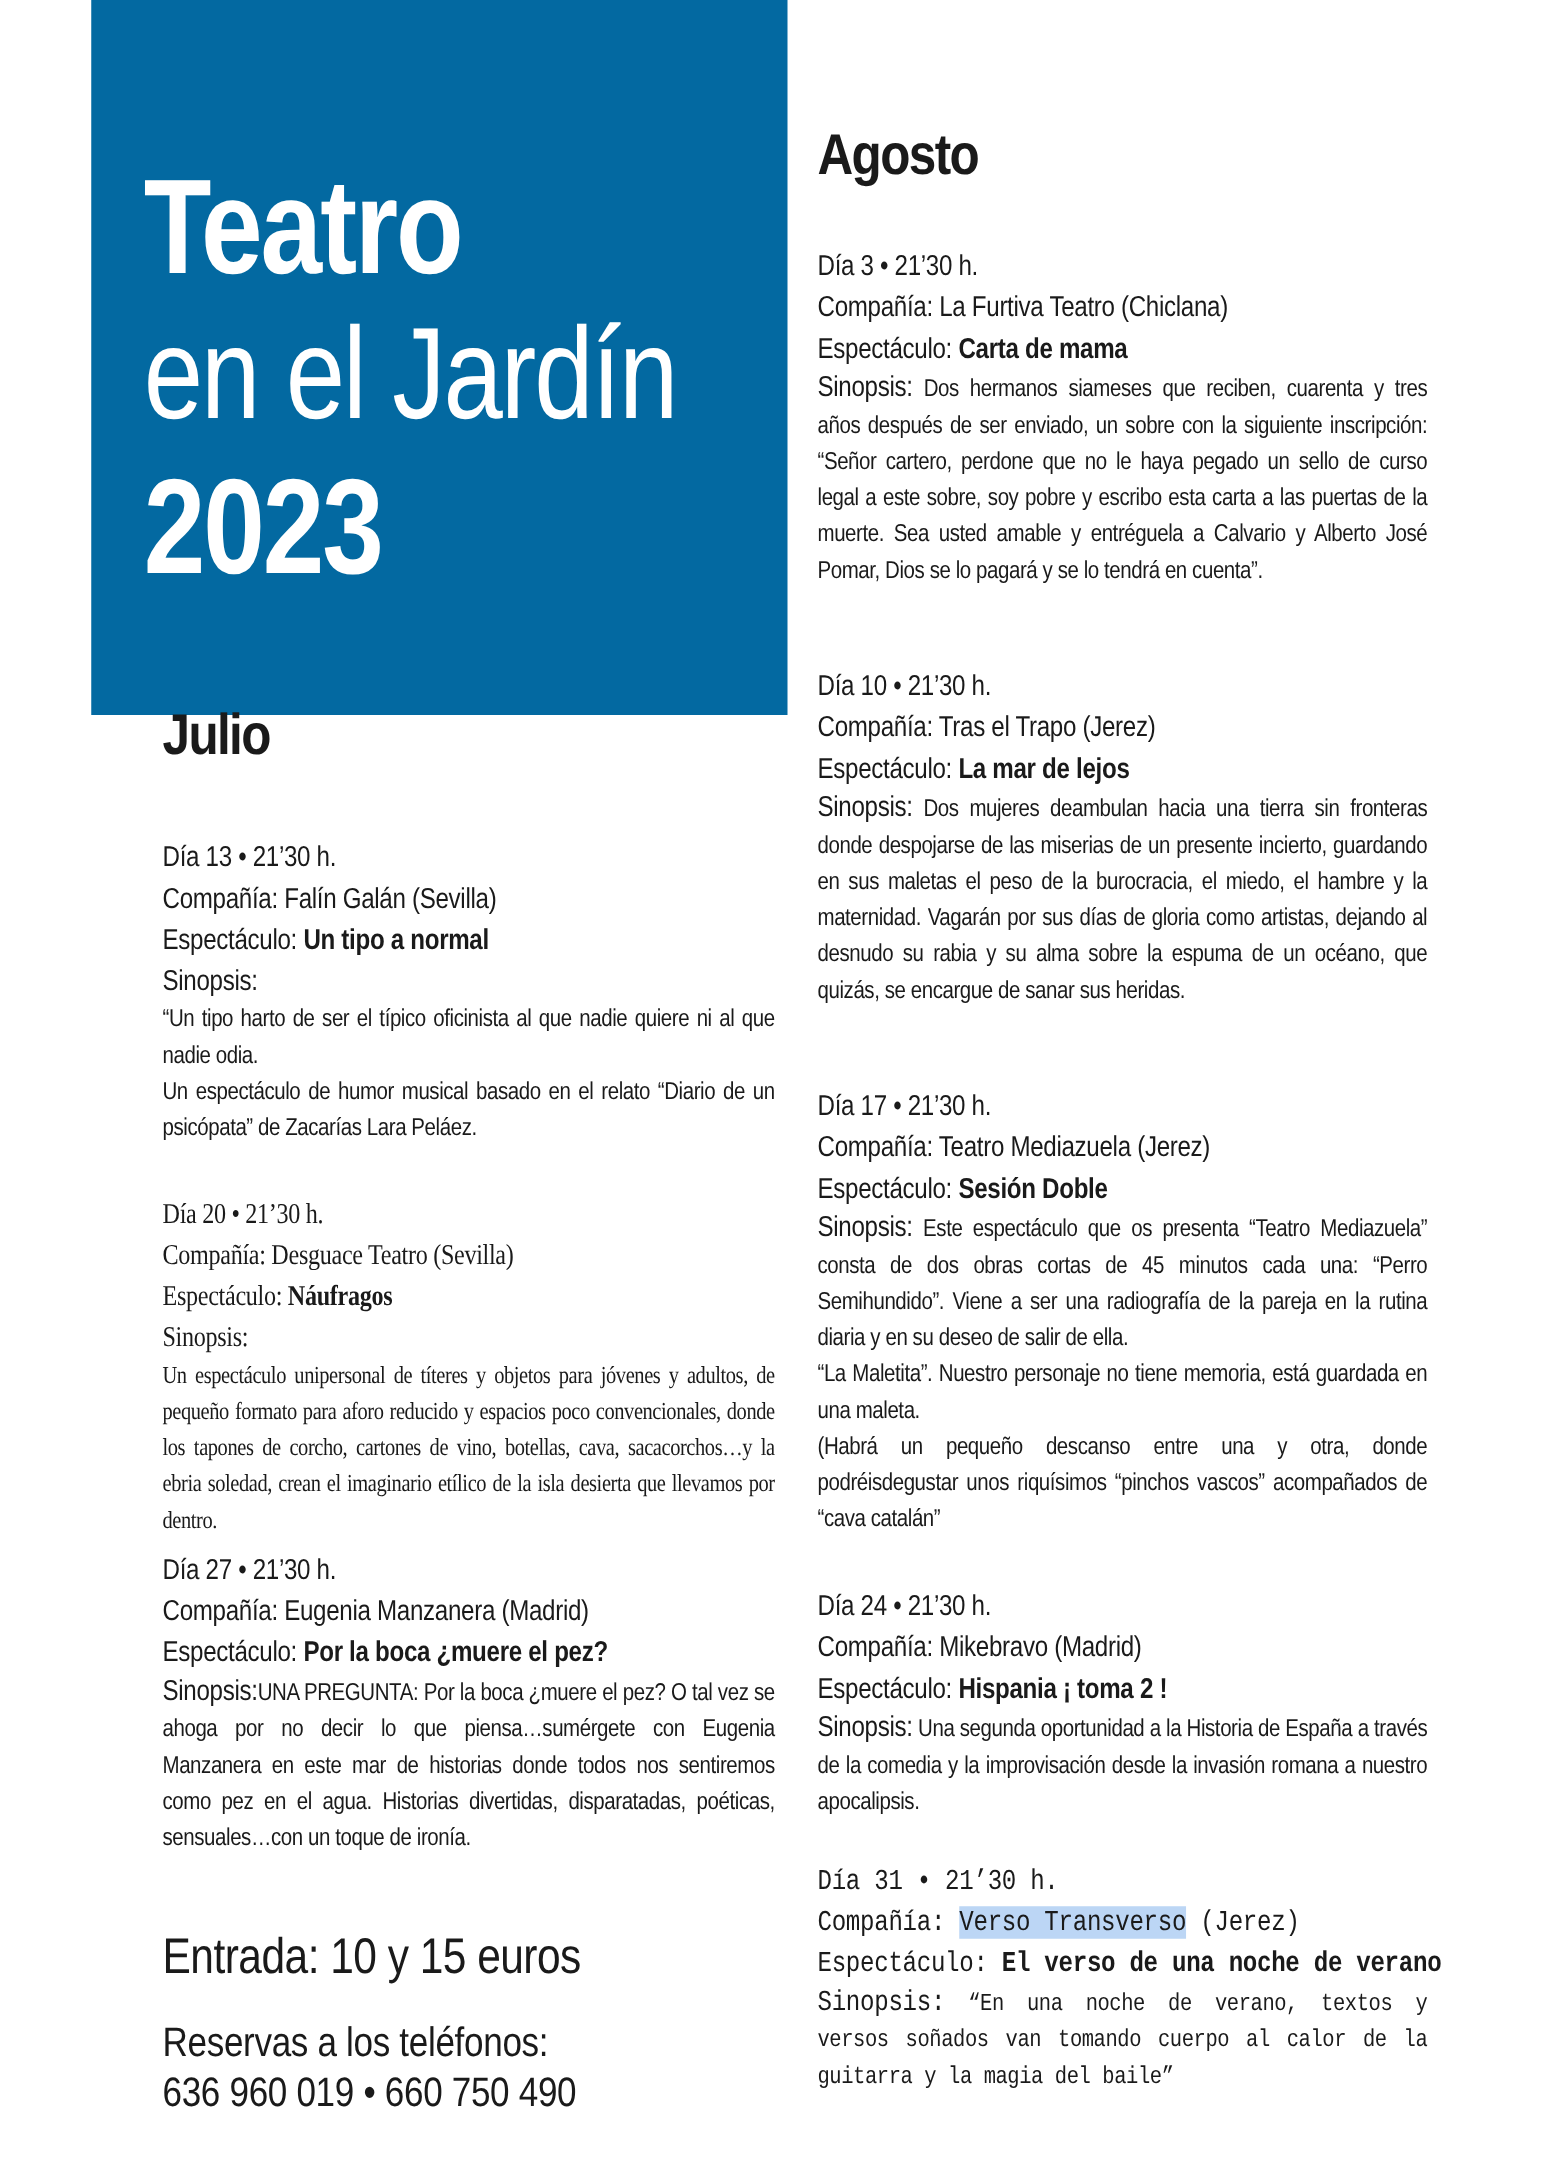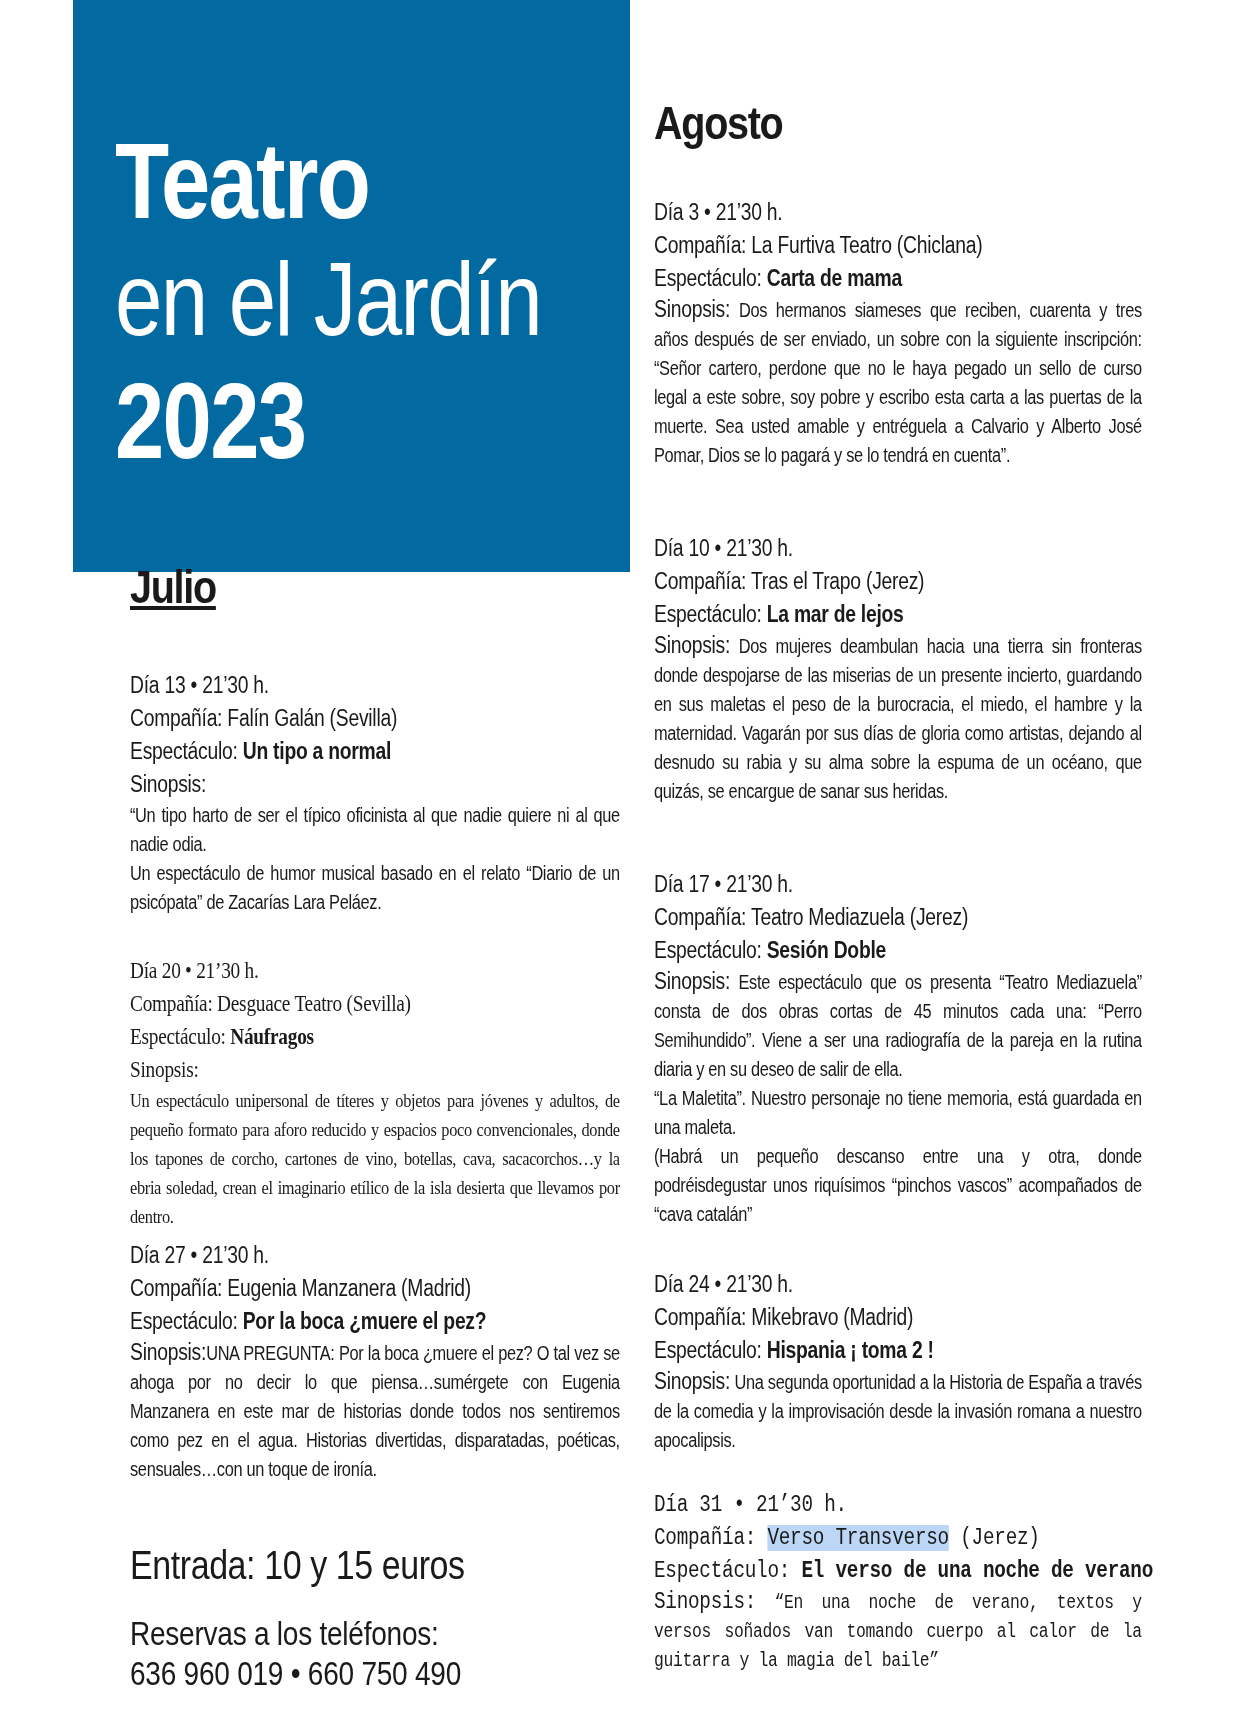--- a/index.html
+++ b/index.html
@@ -88,21 +88,21 @@
   </div>
 
   <div class="event" style="top:1293px;font-family:Liberation Mono, monospace;">
     <div class="line">Día 31  • 21’30 h.</div>
     <div class="line"><span>Compañía:</span> <span class="hl">Verso Transverso</span><span> (Jerez)</span></div>
     <div class="line"><span>Espectáculo:</span> <b>El verso de una noche de verano</b></div>
     <div class="syn"><span class="lbl">Sinopsis:</span> <span>“En una noche de verano, textos y versos soñados van tomando cuerpo al calor de la guitarra y la magia del baile”</span></div>
   </div>
 </div>
 
-<div class="col col-left" style="top:560px;text-decoration:underline;">
+<div class="col col-left" style="top:560px;">
   <h2 class="month">Julio</h2>
 </div>
 
 <div class="col col-left" style="top:645px; height:900px;margin-top:24px;">
 
   <div class="event" style="top:0;">
     <div class="line">Día 13  • 21’30 h.</div>
     <div class="line"><span>Compañía:</span> <span>Falín Galán (Sevilla)</span></div>
     <div class="line"><span>Espectáculo:</span> <b>Un tipo a normal</b></div>
     <div class="line">Sinopsis:</div>

